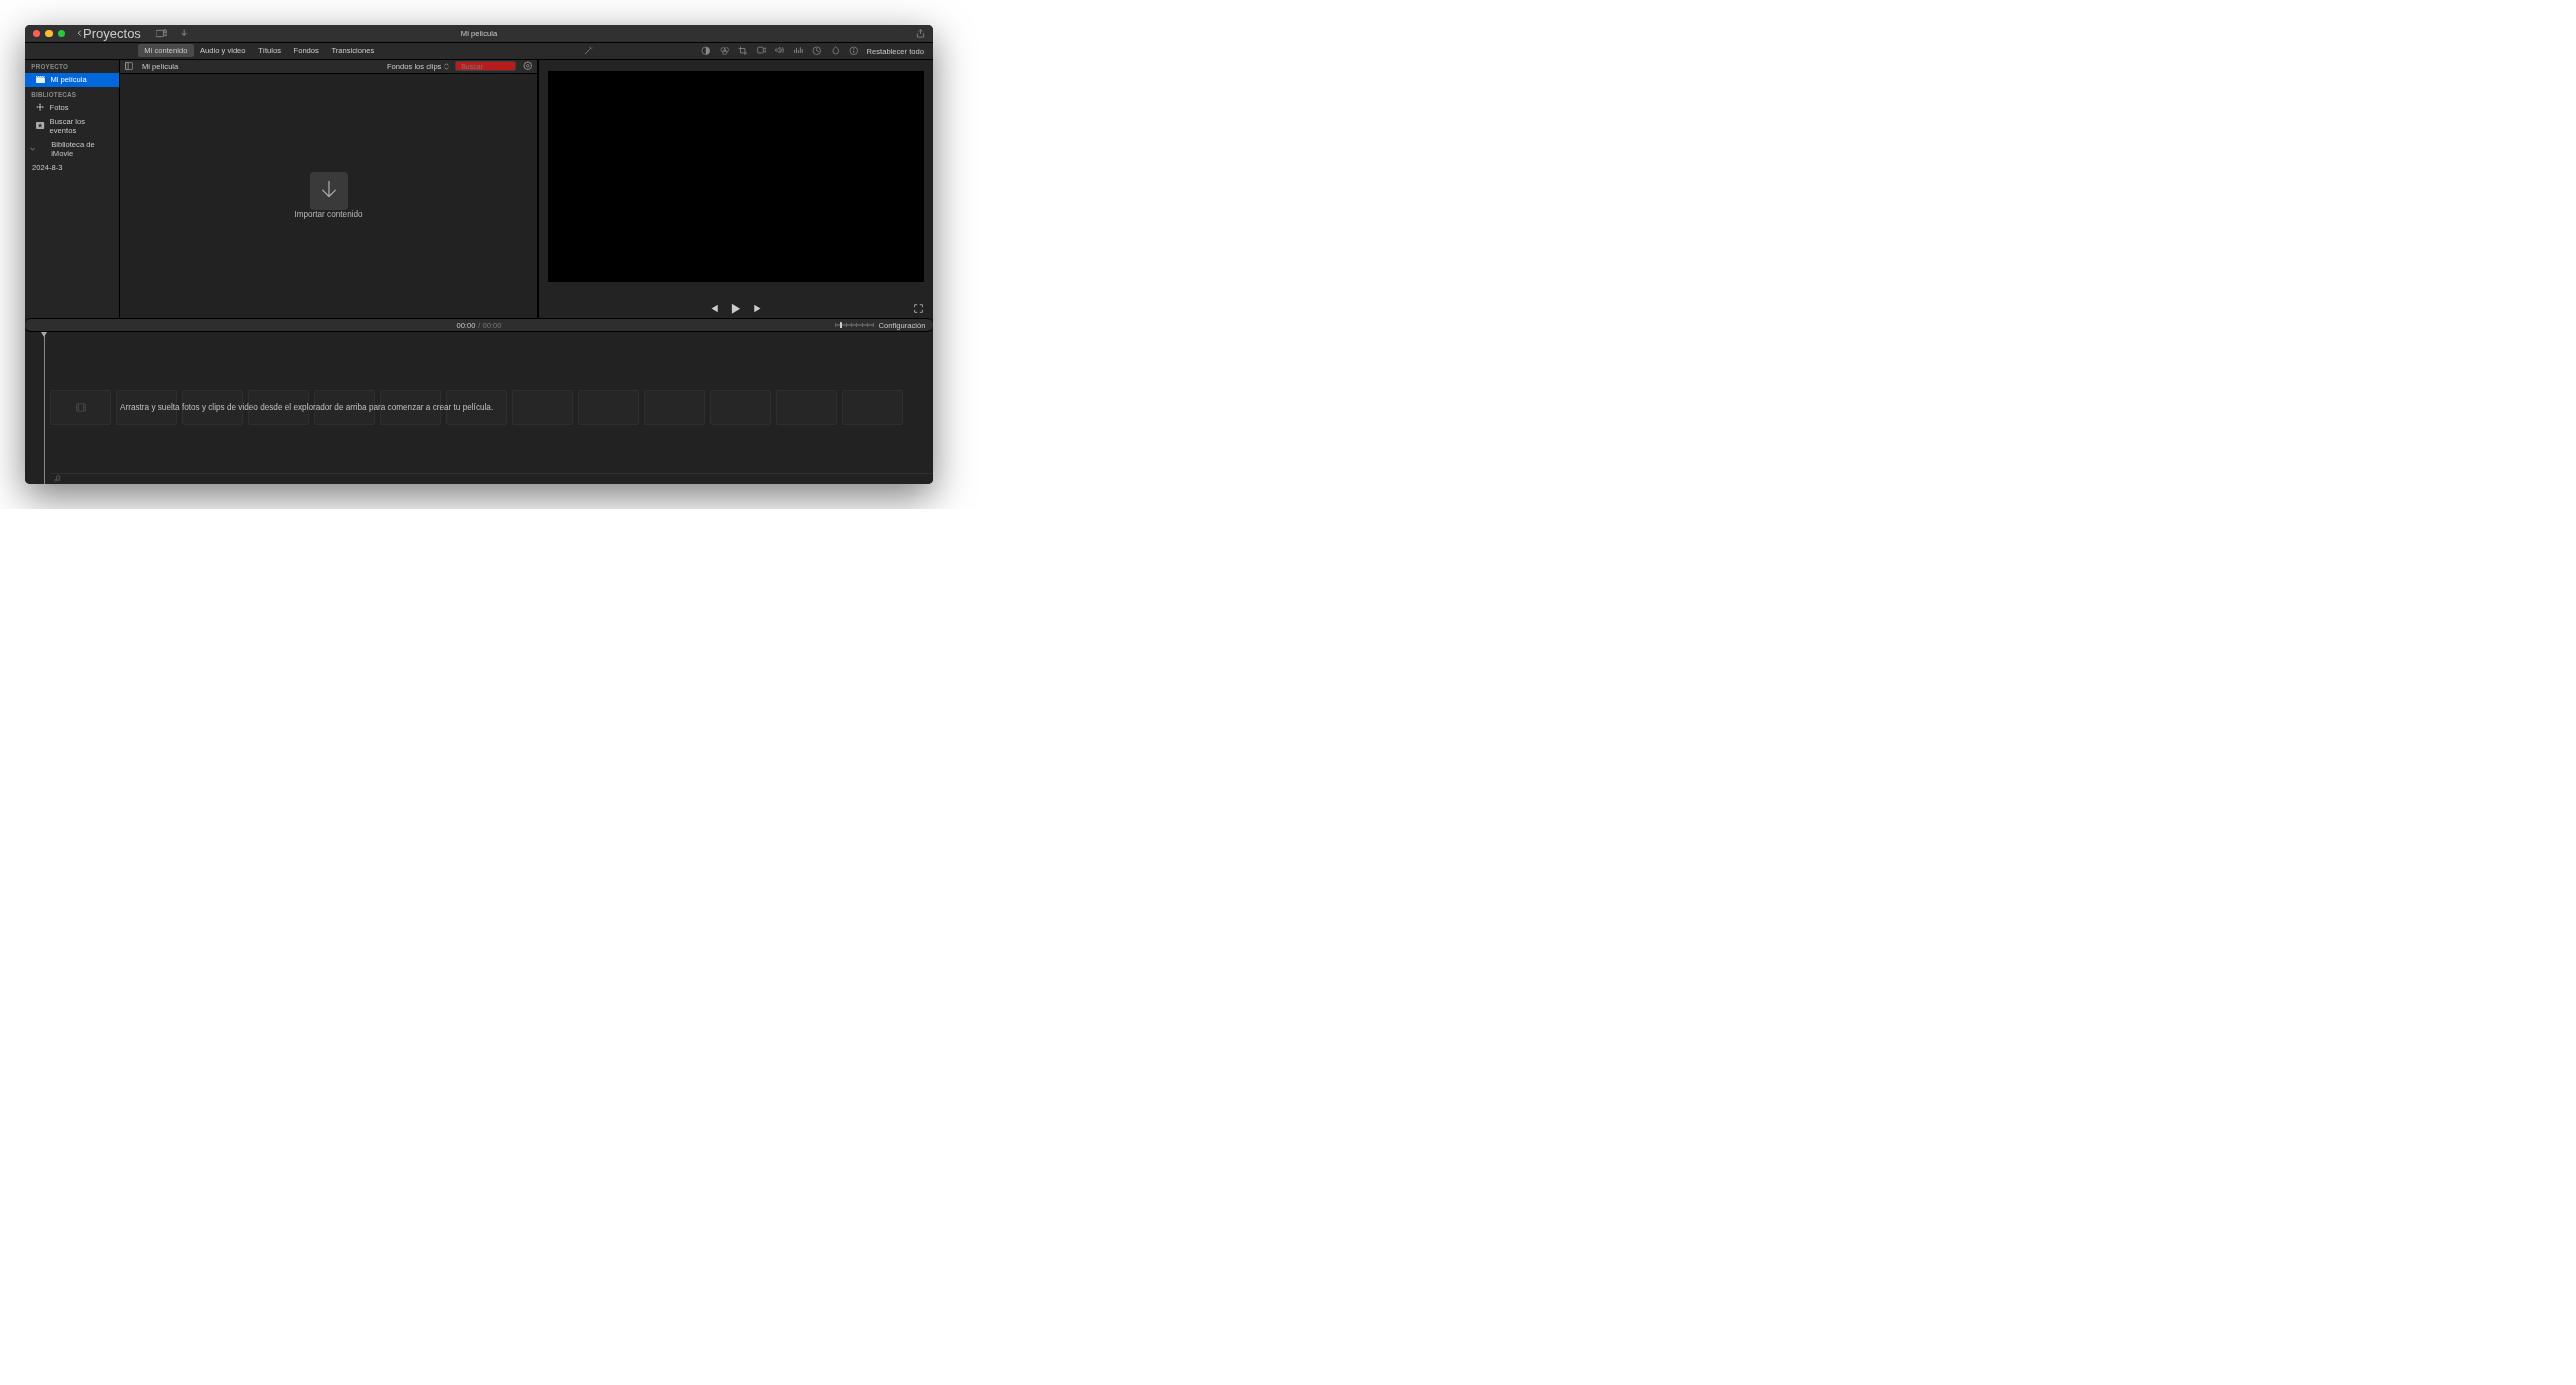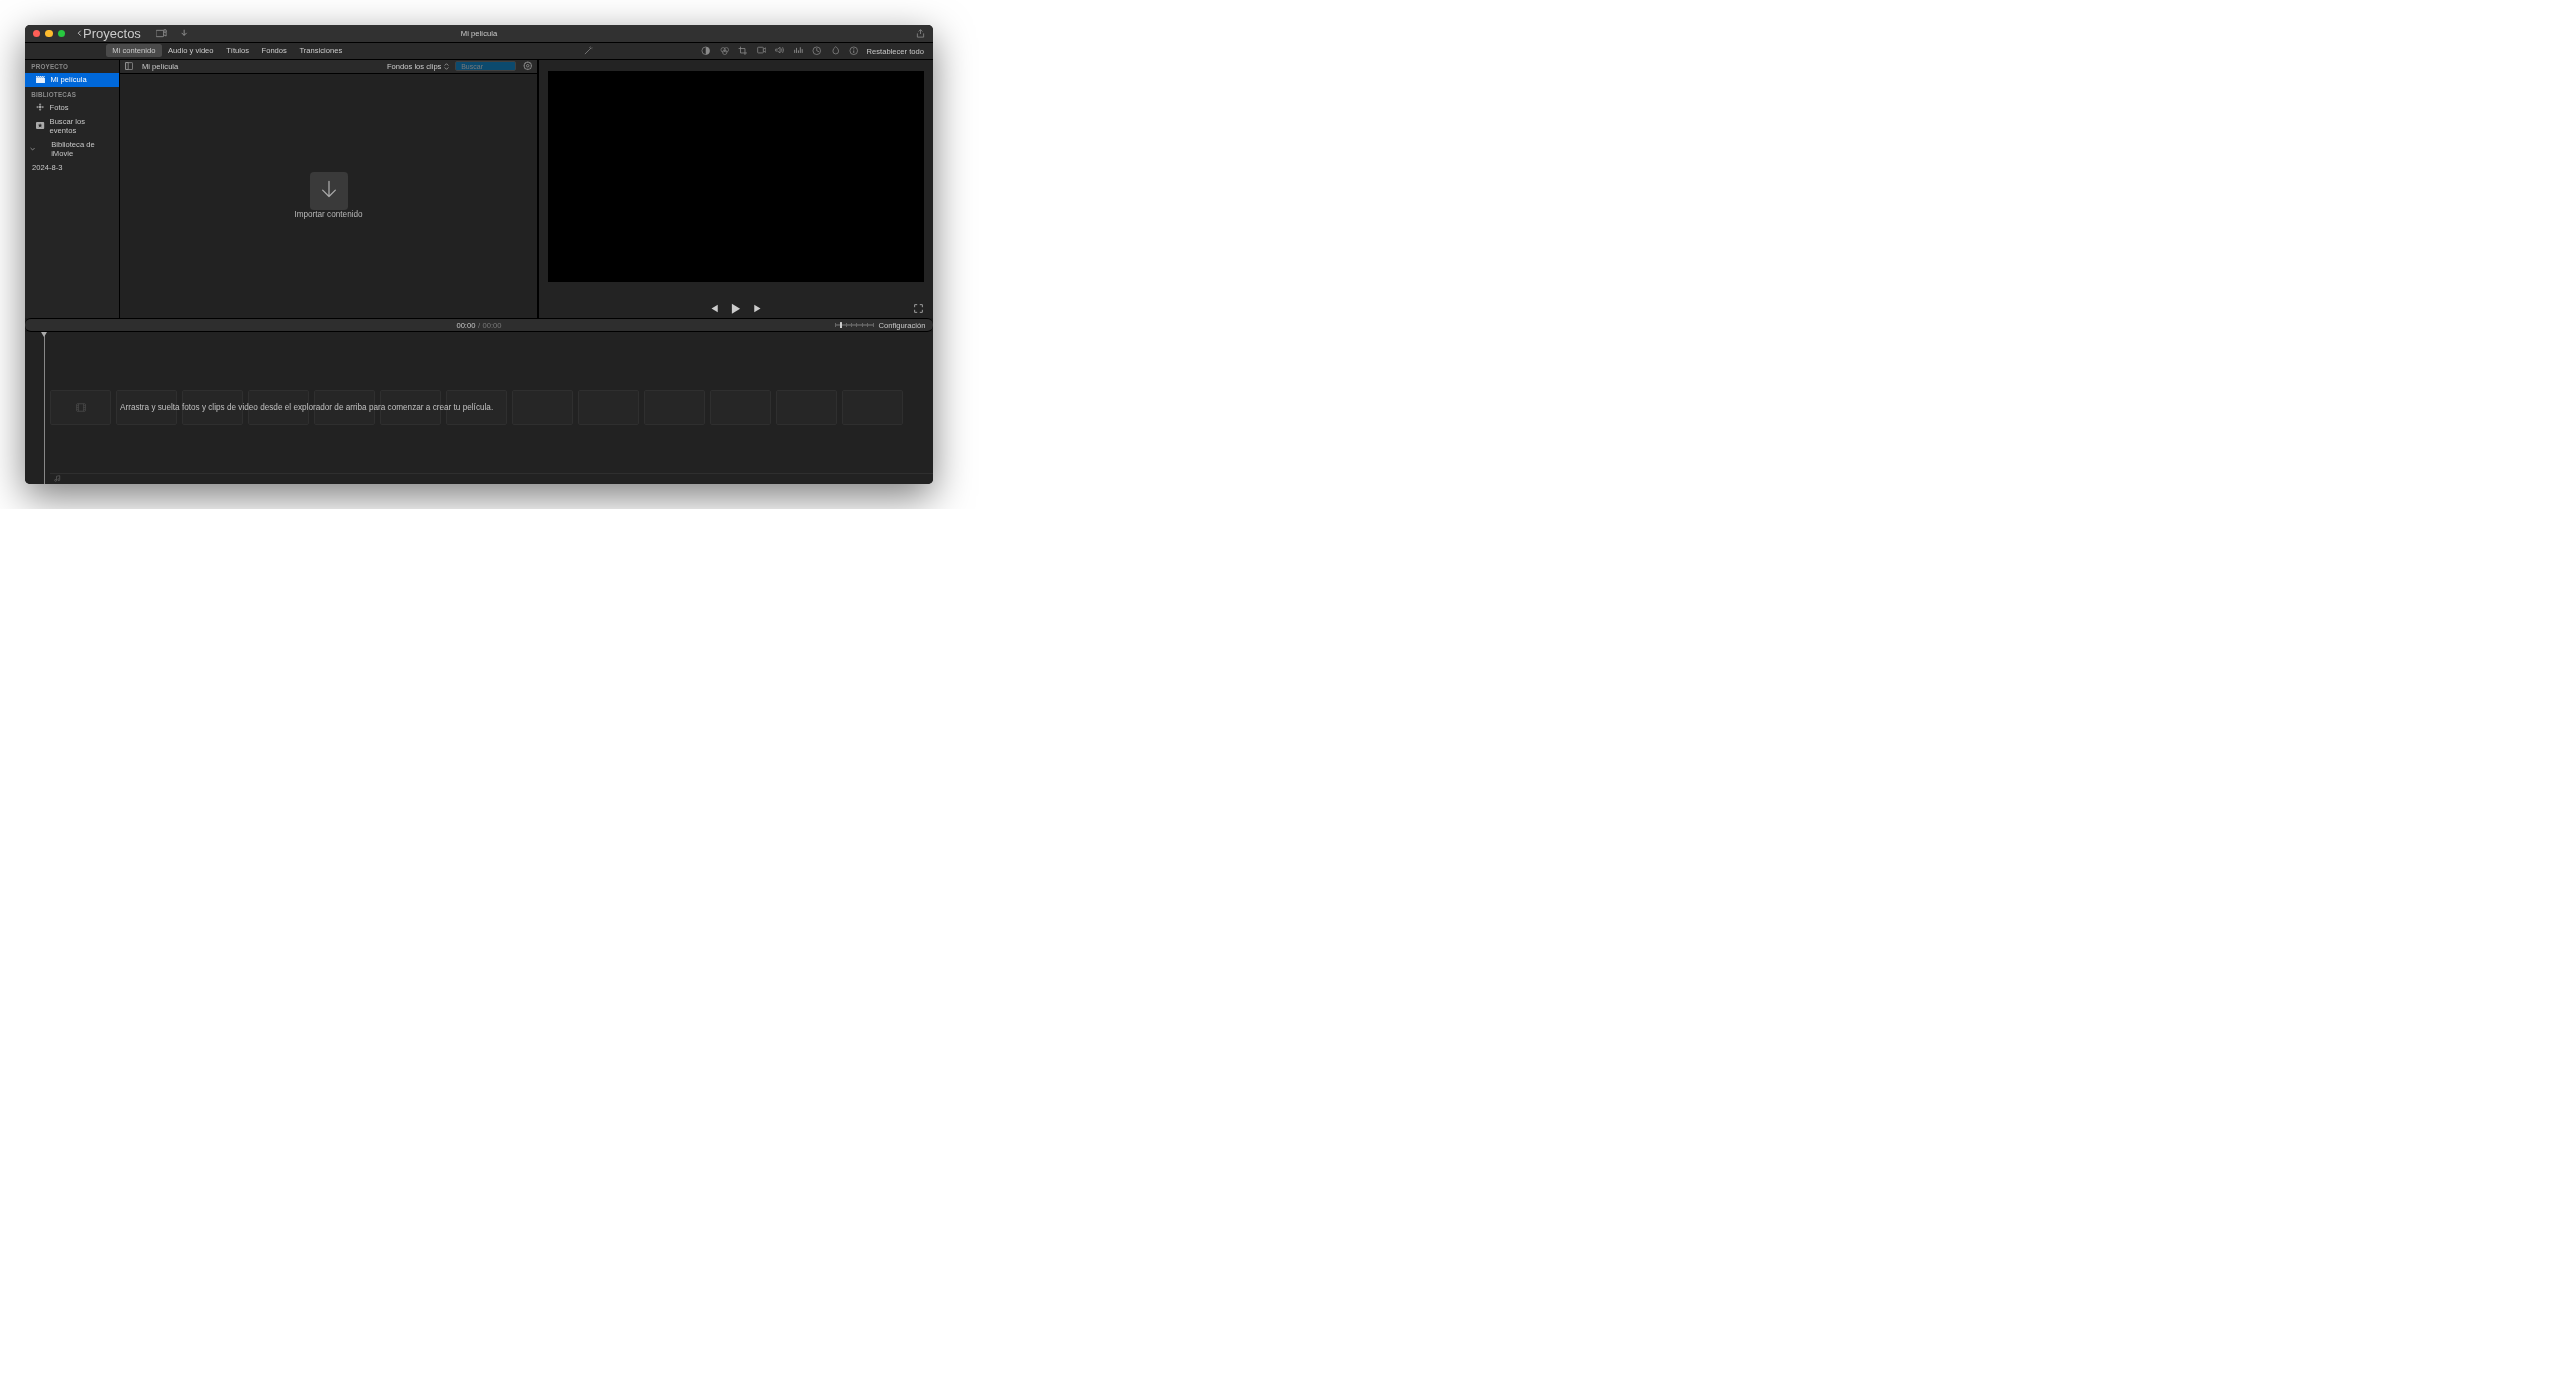--- a/index.html
+++ b/index.html
@@ -35,21 +35,21 @@
 .tb-share { margin-left: auto; }
 .toolbar {
   height: 16.5px;
   background: #2a2a2a;
   display: flex;
   align-items: center;
   border-bottom: 0.6px solid #000;
   font-size: 7.6px;
   color: #ccc;
 }
-.tabs { display: flex; margin-left: 81px; justify-content: space-between; }
+.tabs { display: flex; margin-left: 113px; justify-content: space-between; }
 .tab { padding: 1.9px 6.3px; border-radius: 2.5px; cursor: pointer; color: #ccc; }
 .tab.active { background: #4a4a4a; }
 .tool-right { margin-left: auto; display: flex; align-items: flex-end; gap: 7.6px; padding-right: 9px; }
 .tool-right svg { fill: #8a8a8a; }
 .wand { margin-left: 9px; }
 .adjust-icons { display: flex; gap: 9px; margin-left: 101px;}
 .reset-all { color: #c8c8c8; font-size: 7.6px; margin-left: auto; cursor: pointer;}
 .main {
   flex: 1;
   display: flex;
@@ -85,21 +85,21 @@
   padding: 0 5px;
   gap: 6.3px;
   font-size: 7.6px;
   color: #ccc;
 }
 .bh-title { margin-left: 2.5px; }
 .bh-spacer { flex: 1; }
 .bh-filter { display: flex; align-items: center; gap: 2.5px; cursor: pointer; }
 .bh-search {
   width: 61px; height: 10px;
-  background: #0c4a6e;
+  background: #b91c1c;
   border: 0.6px solid #404040;
   border-radius: 1.9px;
   display: flex; align-items: center;
   padding: 0 2.5px; gap: 2.5px;
 }
 .bh-search input {
   flex: 1; background: transparent; border: 0; outline: 0;
   color: #ccc; font-size: 7px;
 }
 .bh-search input::placeholder { color: #7a7a7a; }

